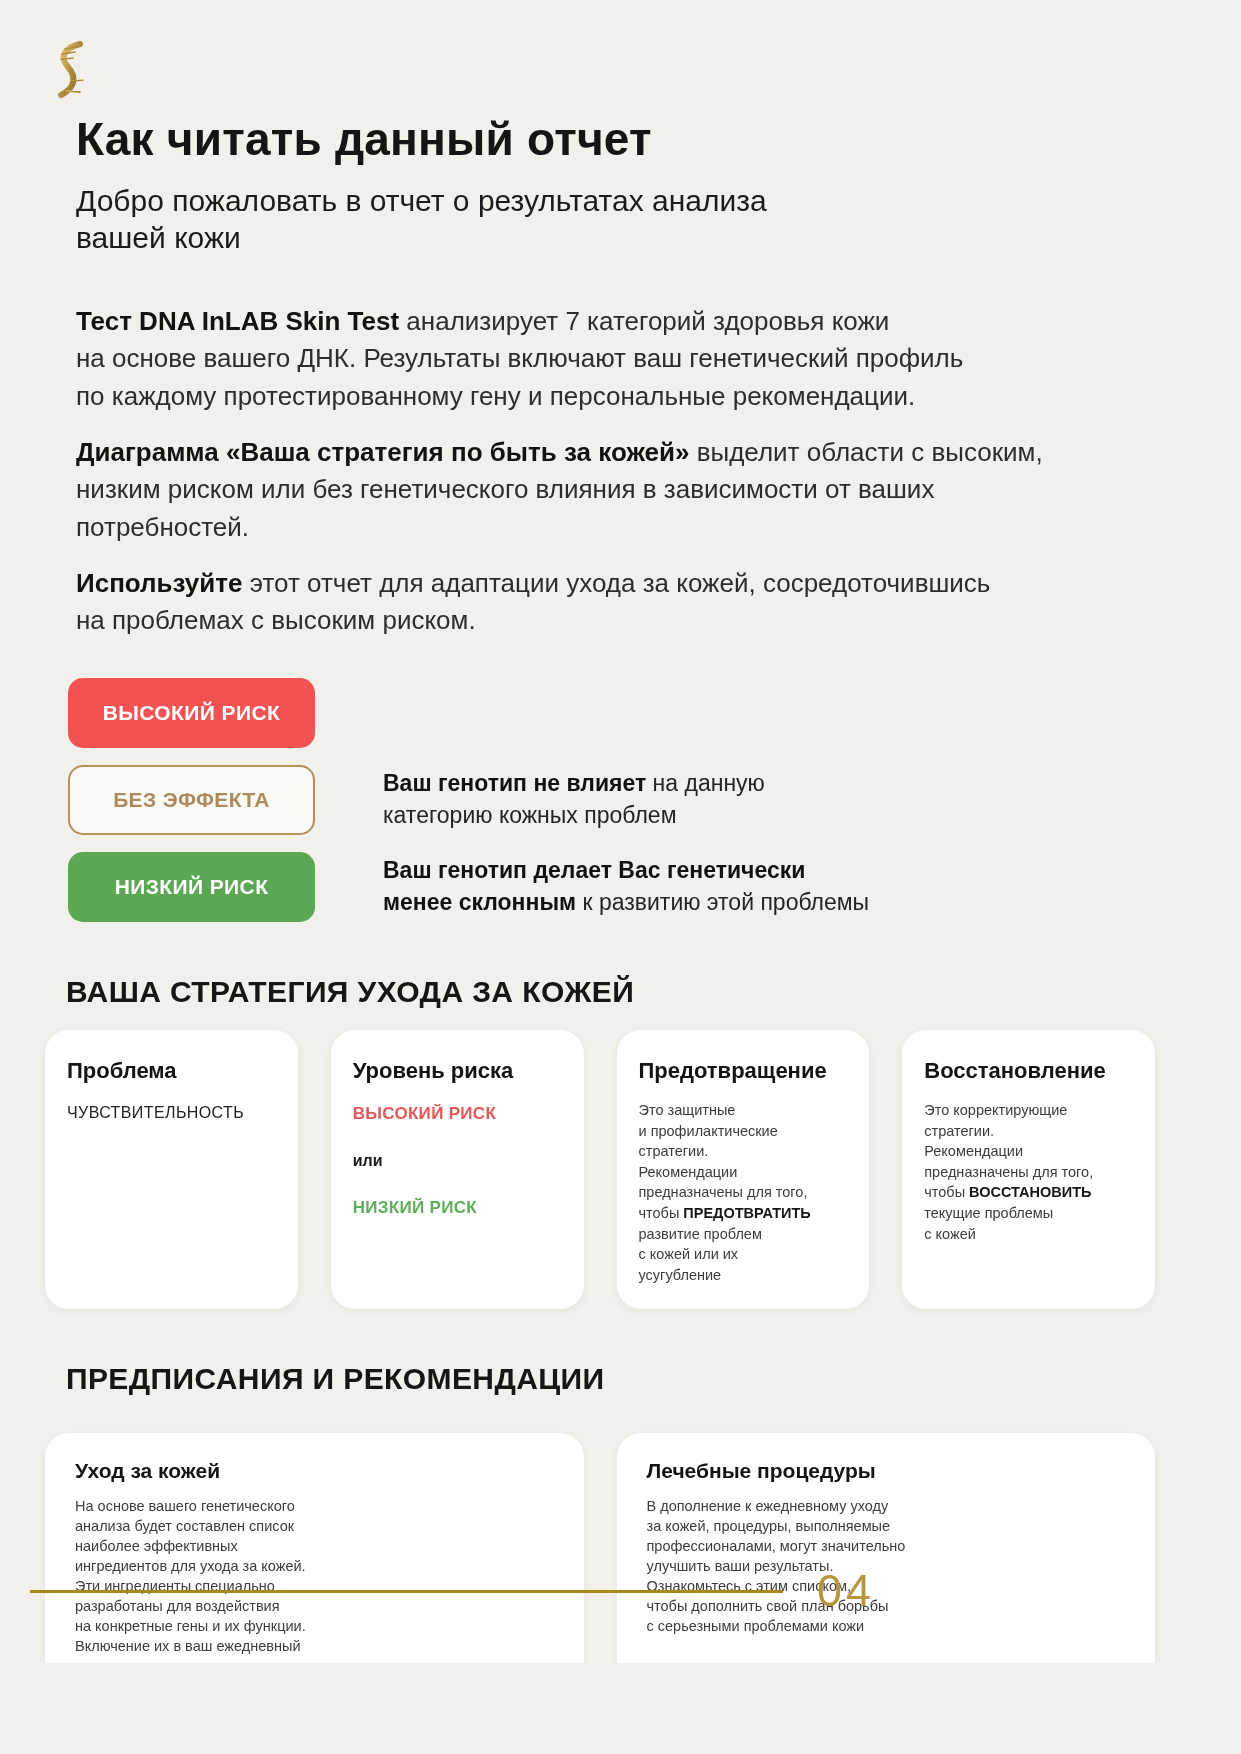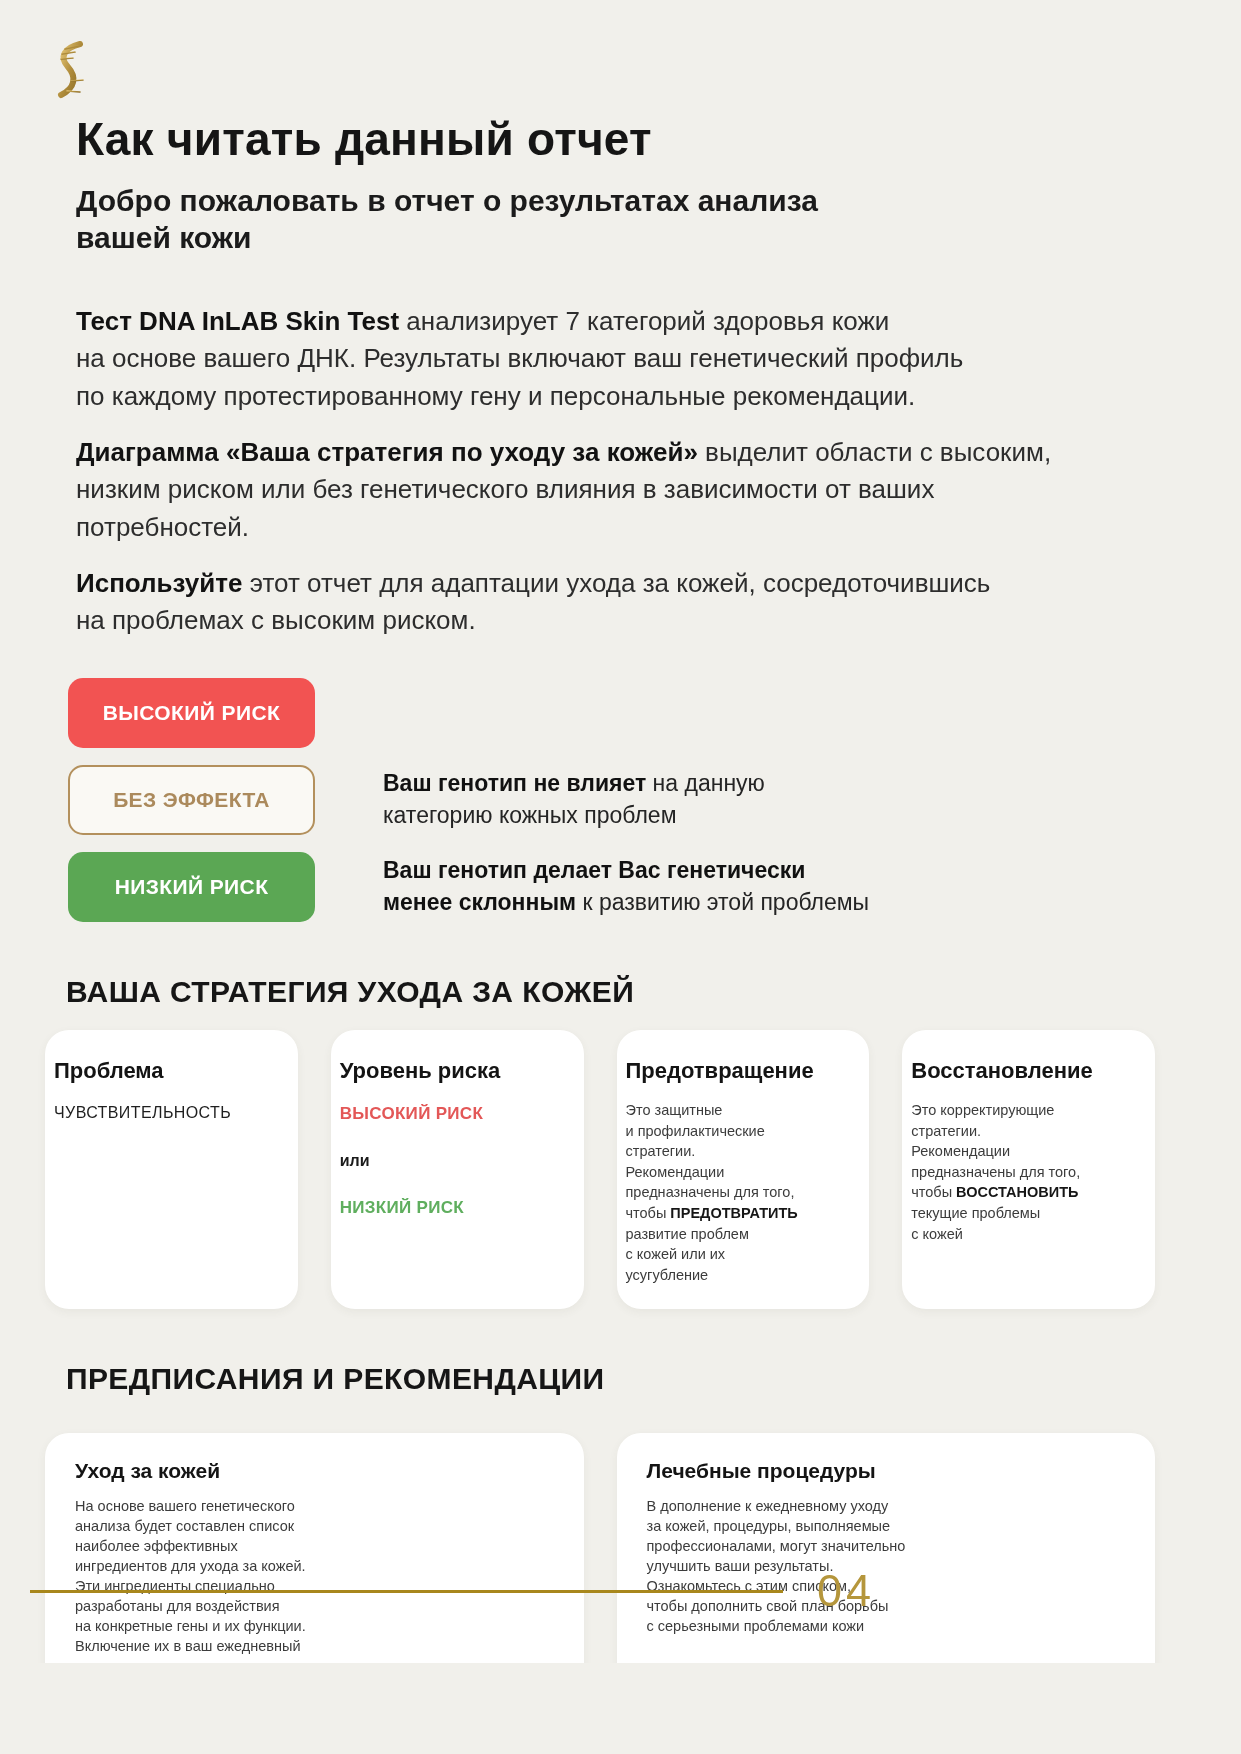--- a/index.html
+++ b/index.html
@@ -20,21 +20,21 @@
     margin: 14px 0 0 31px;
     font-size: 46px;
     font-weight: 700;
     line-height: 1.1;
     color: #151515;
     letter-spacing: 0.2px;
   }
   .subtitle {
     margin: 17px 0 0 31px;
     font-size: 30px;
-    font-weight: 700;
+    font-weight: 400;
     line-height: 1.25;
     color: #1b1b1b;
     white-space: pre-line;
   }
   .intro {
     margin: 18px 0 0 31px;
     font-size: 26px;
     line-height: 1.45;
     color: #2d2d2d;
     white-space: pre-line;
@@ -66,21 +66,21 @@
     color: #161616; line-height: 1.2;
   }
 
   .cards { display: flex; gap: 33px; margin-top: 20px; width: 1110px; align-items: stretch; }
   .card {
     background: #ffffff; border-radius: 24px;
     box-shadow: 0 3px 10px rgba(70,70,55,0.06);
     box-sizing: border-box; flex: 1;
   }
   .cards-4 { margin-top: 20px; }
-  .cards-4 .card { padding: 28px 9px 24px; min-height: 267px; }
+  .cards-4 .card { padding: 28px 22px 24px; min-height: 267px; }
   .cards-3 { margin-top: 36px; }
   .cards-3 .card { padding: 26px 30px 22px; min-height: 320px; }
   .card-title { margin: 0 0 16px; font-size: 22px; font-weight: 700; color: #141414; }
   .cards-3 .card-title { font-size: 21px; margin-bottom: 13px; }
   .problem-value { font-size: 16px; letter-spacing: 0.4px; color: #1f1f1f; margin-top: 20px; }
   .risk-high { color: #e35757; font-weight: 700; font-size: 17px; letter-spacing: 0.3px; margin-top: 20px; }
   .risk-or   { color: #1a1a1a; font-weight: 700; font-size: 16px; margin: 28px 0; }
   .risk-low  { color: #5fae5e; font-weight: 700; font-size: 17px; letter-spacing: 0.3px; }
   .card-body {
     margin: 0; font-size: 14.5px; line-height: 1.42; color: #3c3c3c;
@@ -126,21 +126,21 @@
   </div>
 
   <h1 class="title">Как читать данный отчет</h1>
   <h2 class="subtitle">Добро пожаловать в отчет о результатах анализа
 вашей кожи</h2>
 
   <p class="intro first"><b>Тест DNA InLAB Skin Test</b><span> анализирует 7 категорий здоровья кожи
 на основе вашего ДНК. Результаты включают ваш генетический профиль
 по каждому протестированному гену и персональные рекомендации.</span></p>
 
-  <p class="intro"><b>Диаграмма «Ваша стратегия по уходу за кожей»</b><span> выделит области с высоким,
+  <p class="intro"><b>Диаграмма «Ваша стратегия по быть за кожей»</b><span> выделит области с высоким,
 низким риском или без генетического влияния в зависимости от ваших
 потребностей.</span></p>
 
   <p class="intro"><b>Используйте</b><span> этот отчет для адаптации ухода за кожей, сосредоточившись
 на проблемах с высоким риском.</span></p>
 
   <div class="legend">
     <div class="legend-row">
       <div class="badge high">ВЫСОКИЙ РИСК</div>
     </div>

